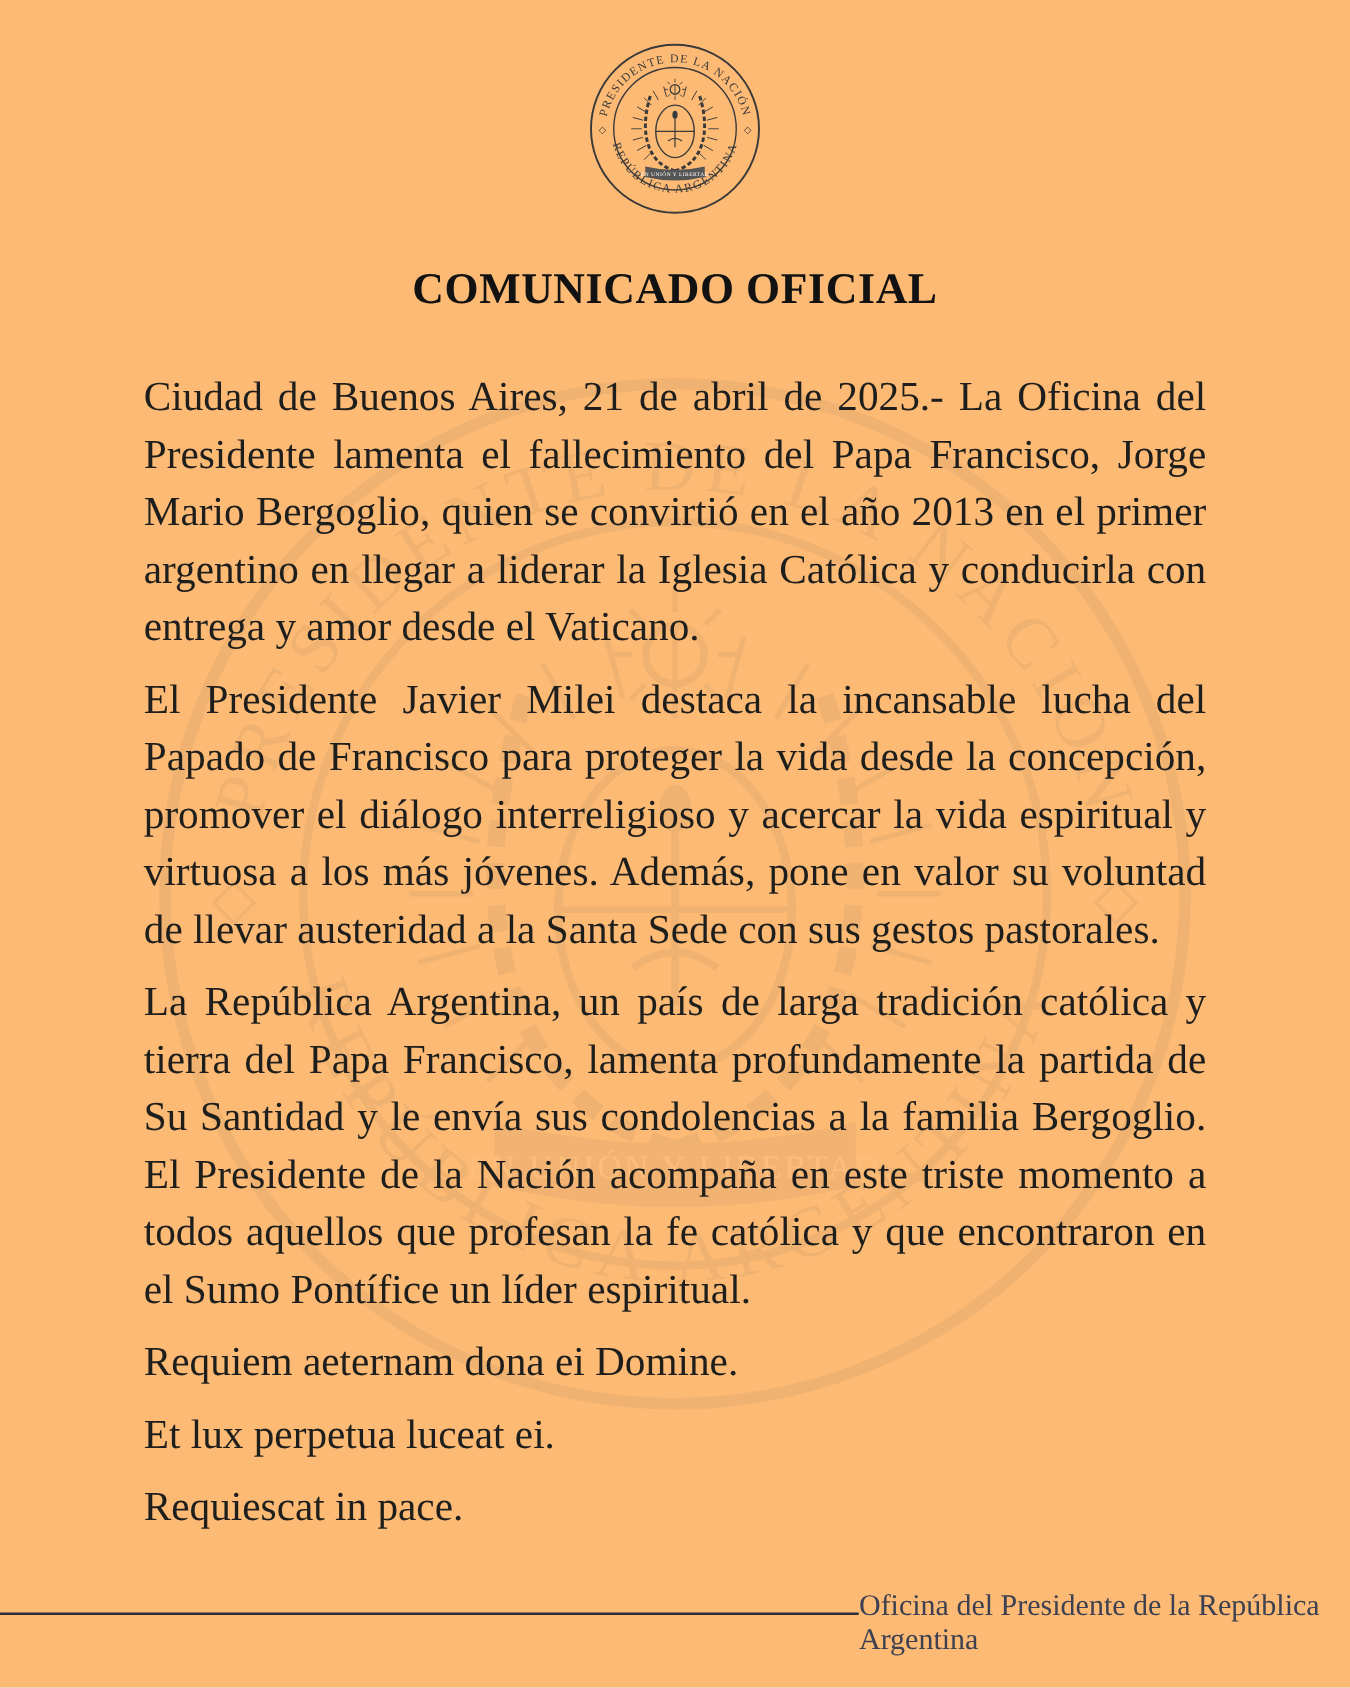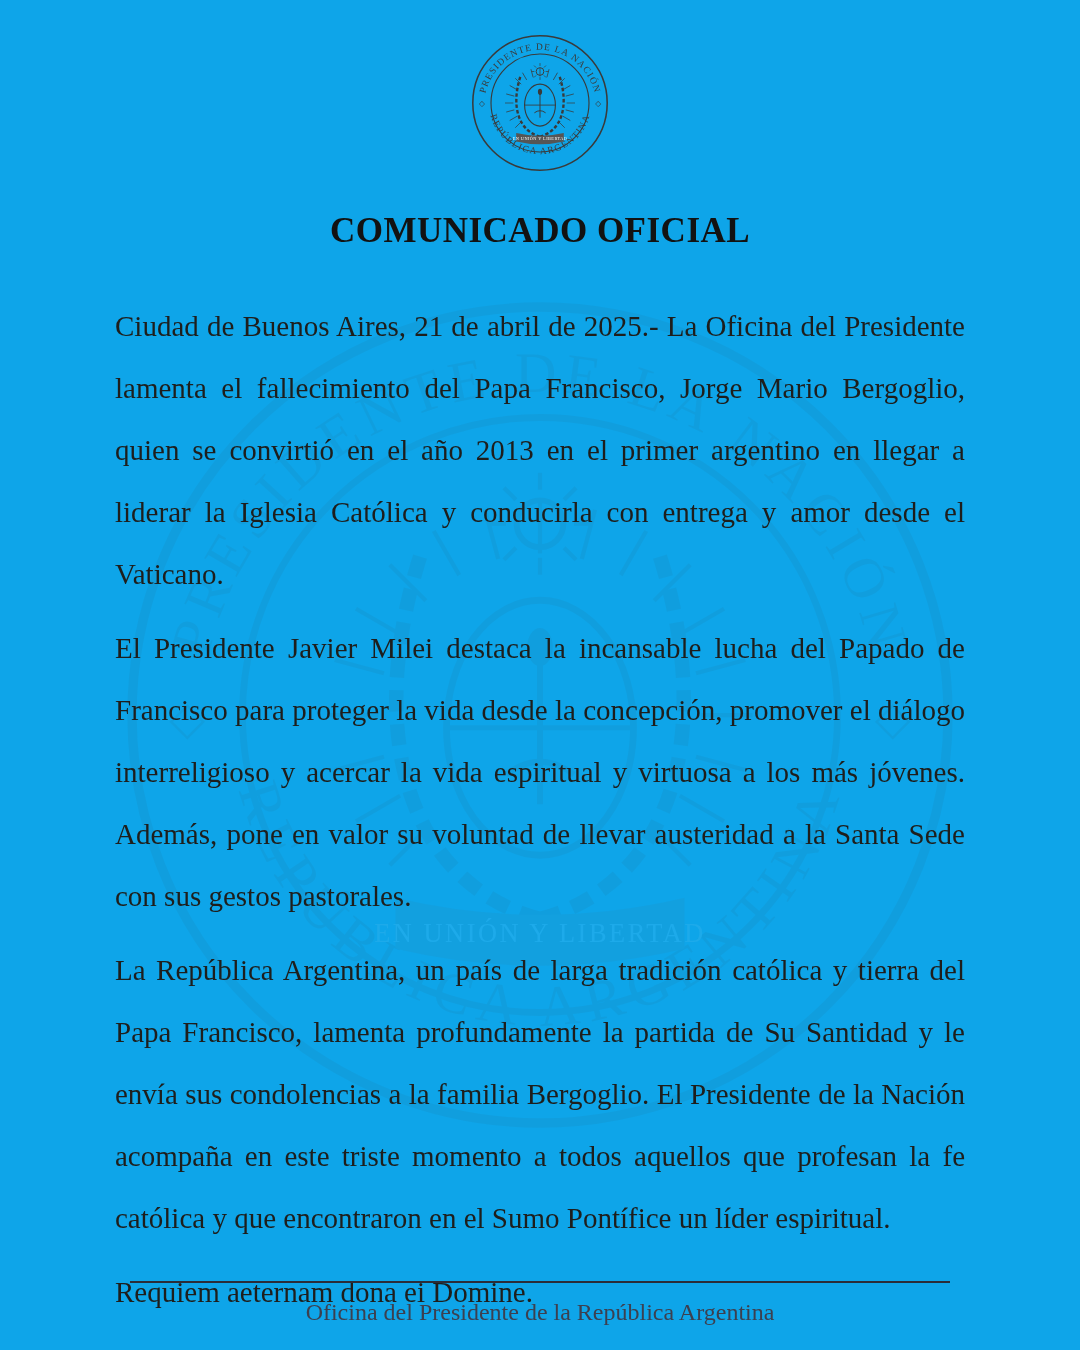--- a/index.html
+++ b/index.html
@@ -1,20 +1,20 @@
 <!DOCTYPE html>
 <html><head>
 <meta charset="utf-8">
 <style>
   html,body{margin:0;padding:0;background:#e8e8e8;}
   .page{
     position:relative;
     width:1080px;height:1350px;
     margin:0 auto;
-    background:#0ea5e9;
+    background:#fdba74;
     overflow:hidden;
     font-family:"Liberation Serif", serif;
     color:#1e1e1c;
   }
   
   .watermark{
     position:absolute;
     left:115px;top:290px;
     width:850px;height:850px;
     opacity:0.06;
@@ -35,33 +35,33 @@
     color:#121212;
     font-family:"Liberation Serif", serif;
   }
   .content{
     position:relative;z-index:1;
     width:850px;
     margin:44px auto 0 auto;
   }
   .content p{
     margin:0 0 12px 0;
-    font-size:29px;
-    line-height:62px;
+    font-size:33px;
+    line-height:46px;
     text-align:justify;
     color:#1e1e1c;
   }
   .content p.latin{
     text-align:left;
     margin-top:11px;
   }
   .footer{
     position:absolute;z-index:1;
     left:0;right:0;bottom:24px;
-    display:flex;flex-direction:column;align-items:center;
+    display:flex;align-items:center;
   }
   .footer-rule{
     width:820px;height:2px;
     background:#2b2d38;
     margin-bottom:16px;
   }
   .footer-text{
     font-size:24px;
     color:#3c4050;
   }
@@ -161,20 +161,22 @@
         </svg>
     </div>
     <h1 class="doc-title">COMUNICADO OFICIAL</h1>
   </div>
 
   <div class="content">
     <p>Ciudad de Buenos Aires, 21 de abril de 2025.- La Oficina del Presidente lamenta el fallecimiento del Papa Francisco, Jorge Mario Bergoglio, quien se convirtió en el año 2013 en el primer argentino en llegar a liderar la Iglesia Católica y conducirla con entrega y amor desde el Vaticano.</p>
     <p>El Presidente Javier Milei destaca la incansable lucha del Papado de Francisco para proteger la vida desde la concepción, promover el diálogo interreligioso y acercar la vida espiritual y virtuosa a los más jóvenes. Además, pone en valor su voluntad de llevar austeridad a la Santa Sede con sus gestos pastorales.</p>
     <p>La República Argentina, un país de larga tradición católica y tierra del Papa Francisco, lamenta profundamente la partida de Su Santidad y le envía sus condolencias a la familia Bergoglio. El Presidente de la Nación acompaña en este triste momento a todos aquellos que profesan la fe católica y que encontraron en el Sumo Pontífice un líder espiritual.</p>
     <p class="latin">Requiem aeternam dona ei Domine.</p>
+    <p class="latin">Et lux perpetua luceat ei.</p>
+    <p class="latin">Requiescat in pace.</p>
   </div>
 
   <div class="footer">
     <div class="footer-rule"></div>
     <div class="footer-text">Oficina del Presidente de la República Argentina</div>
   </div>
 
 </div>
 
 </body></html>

